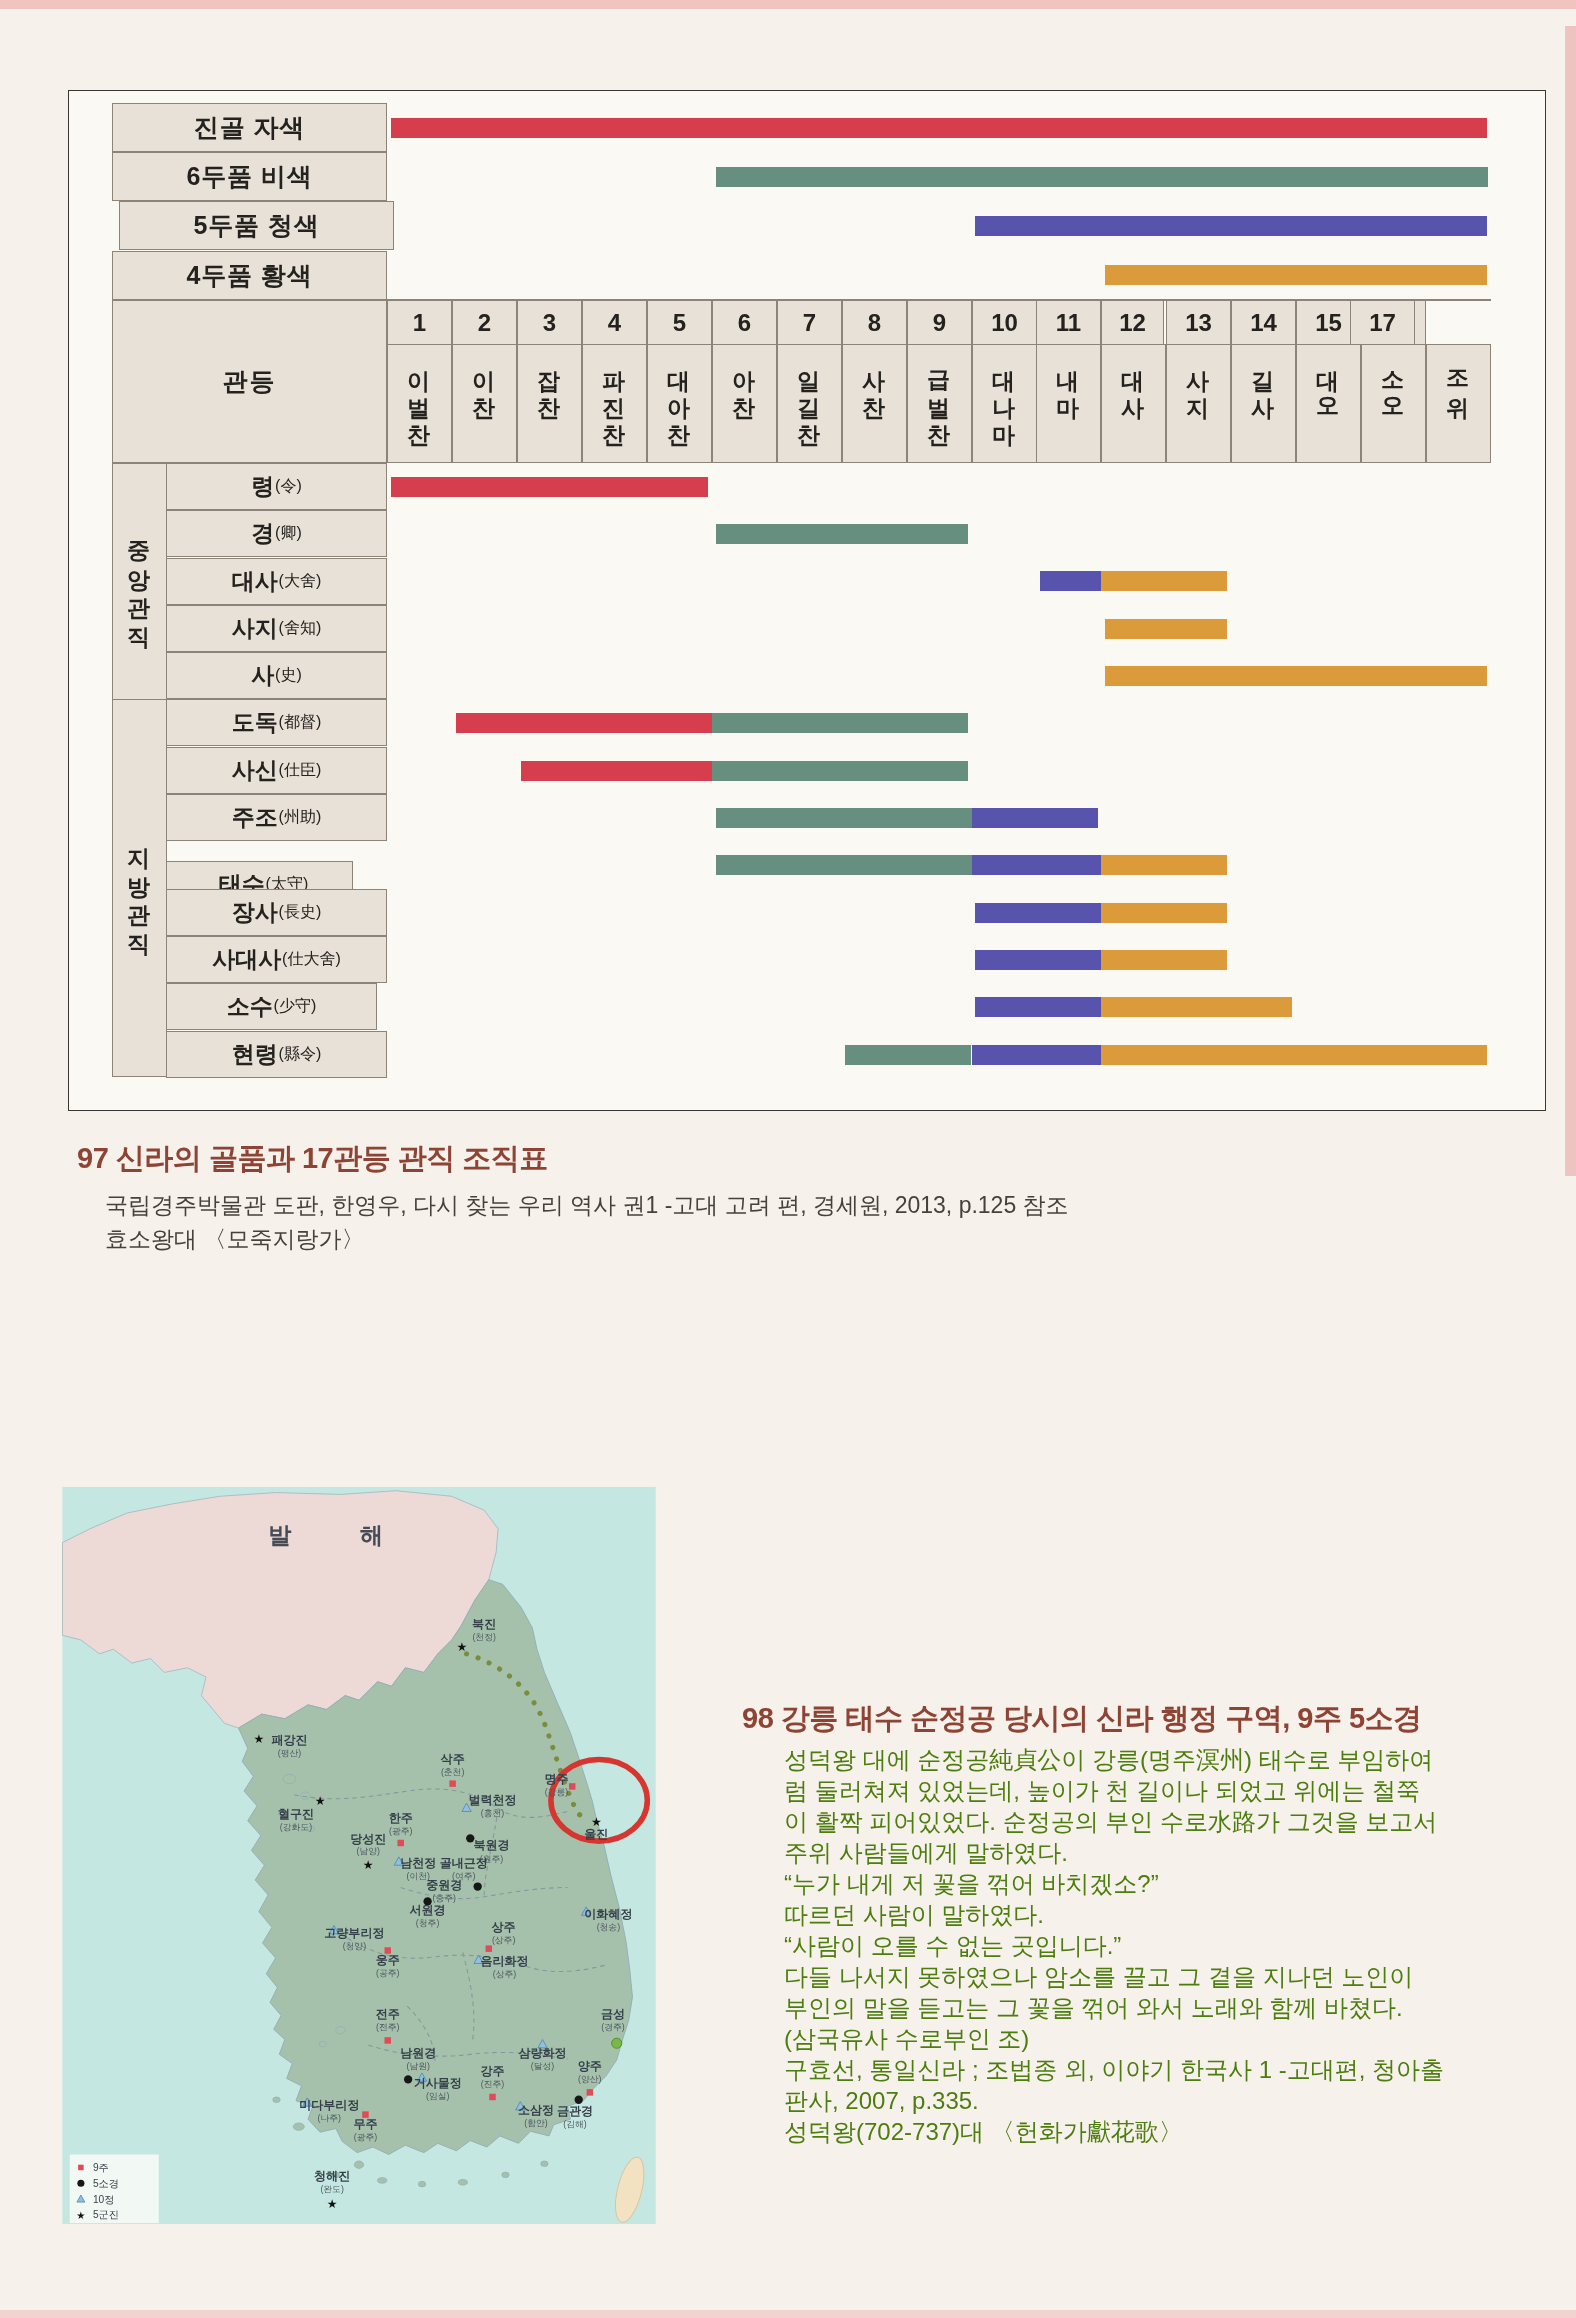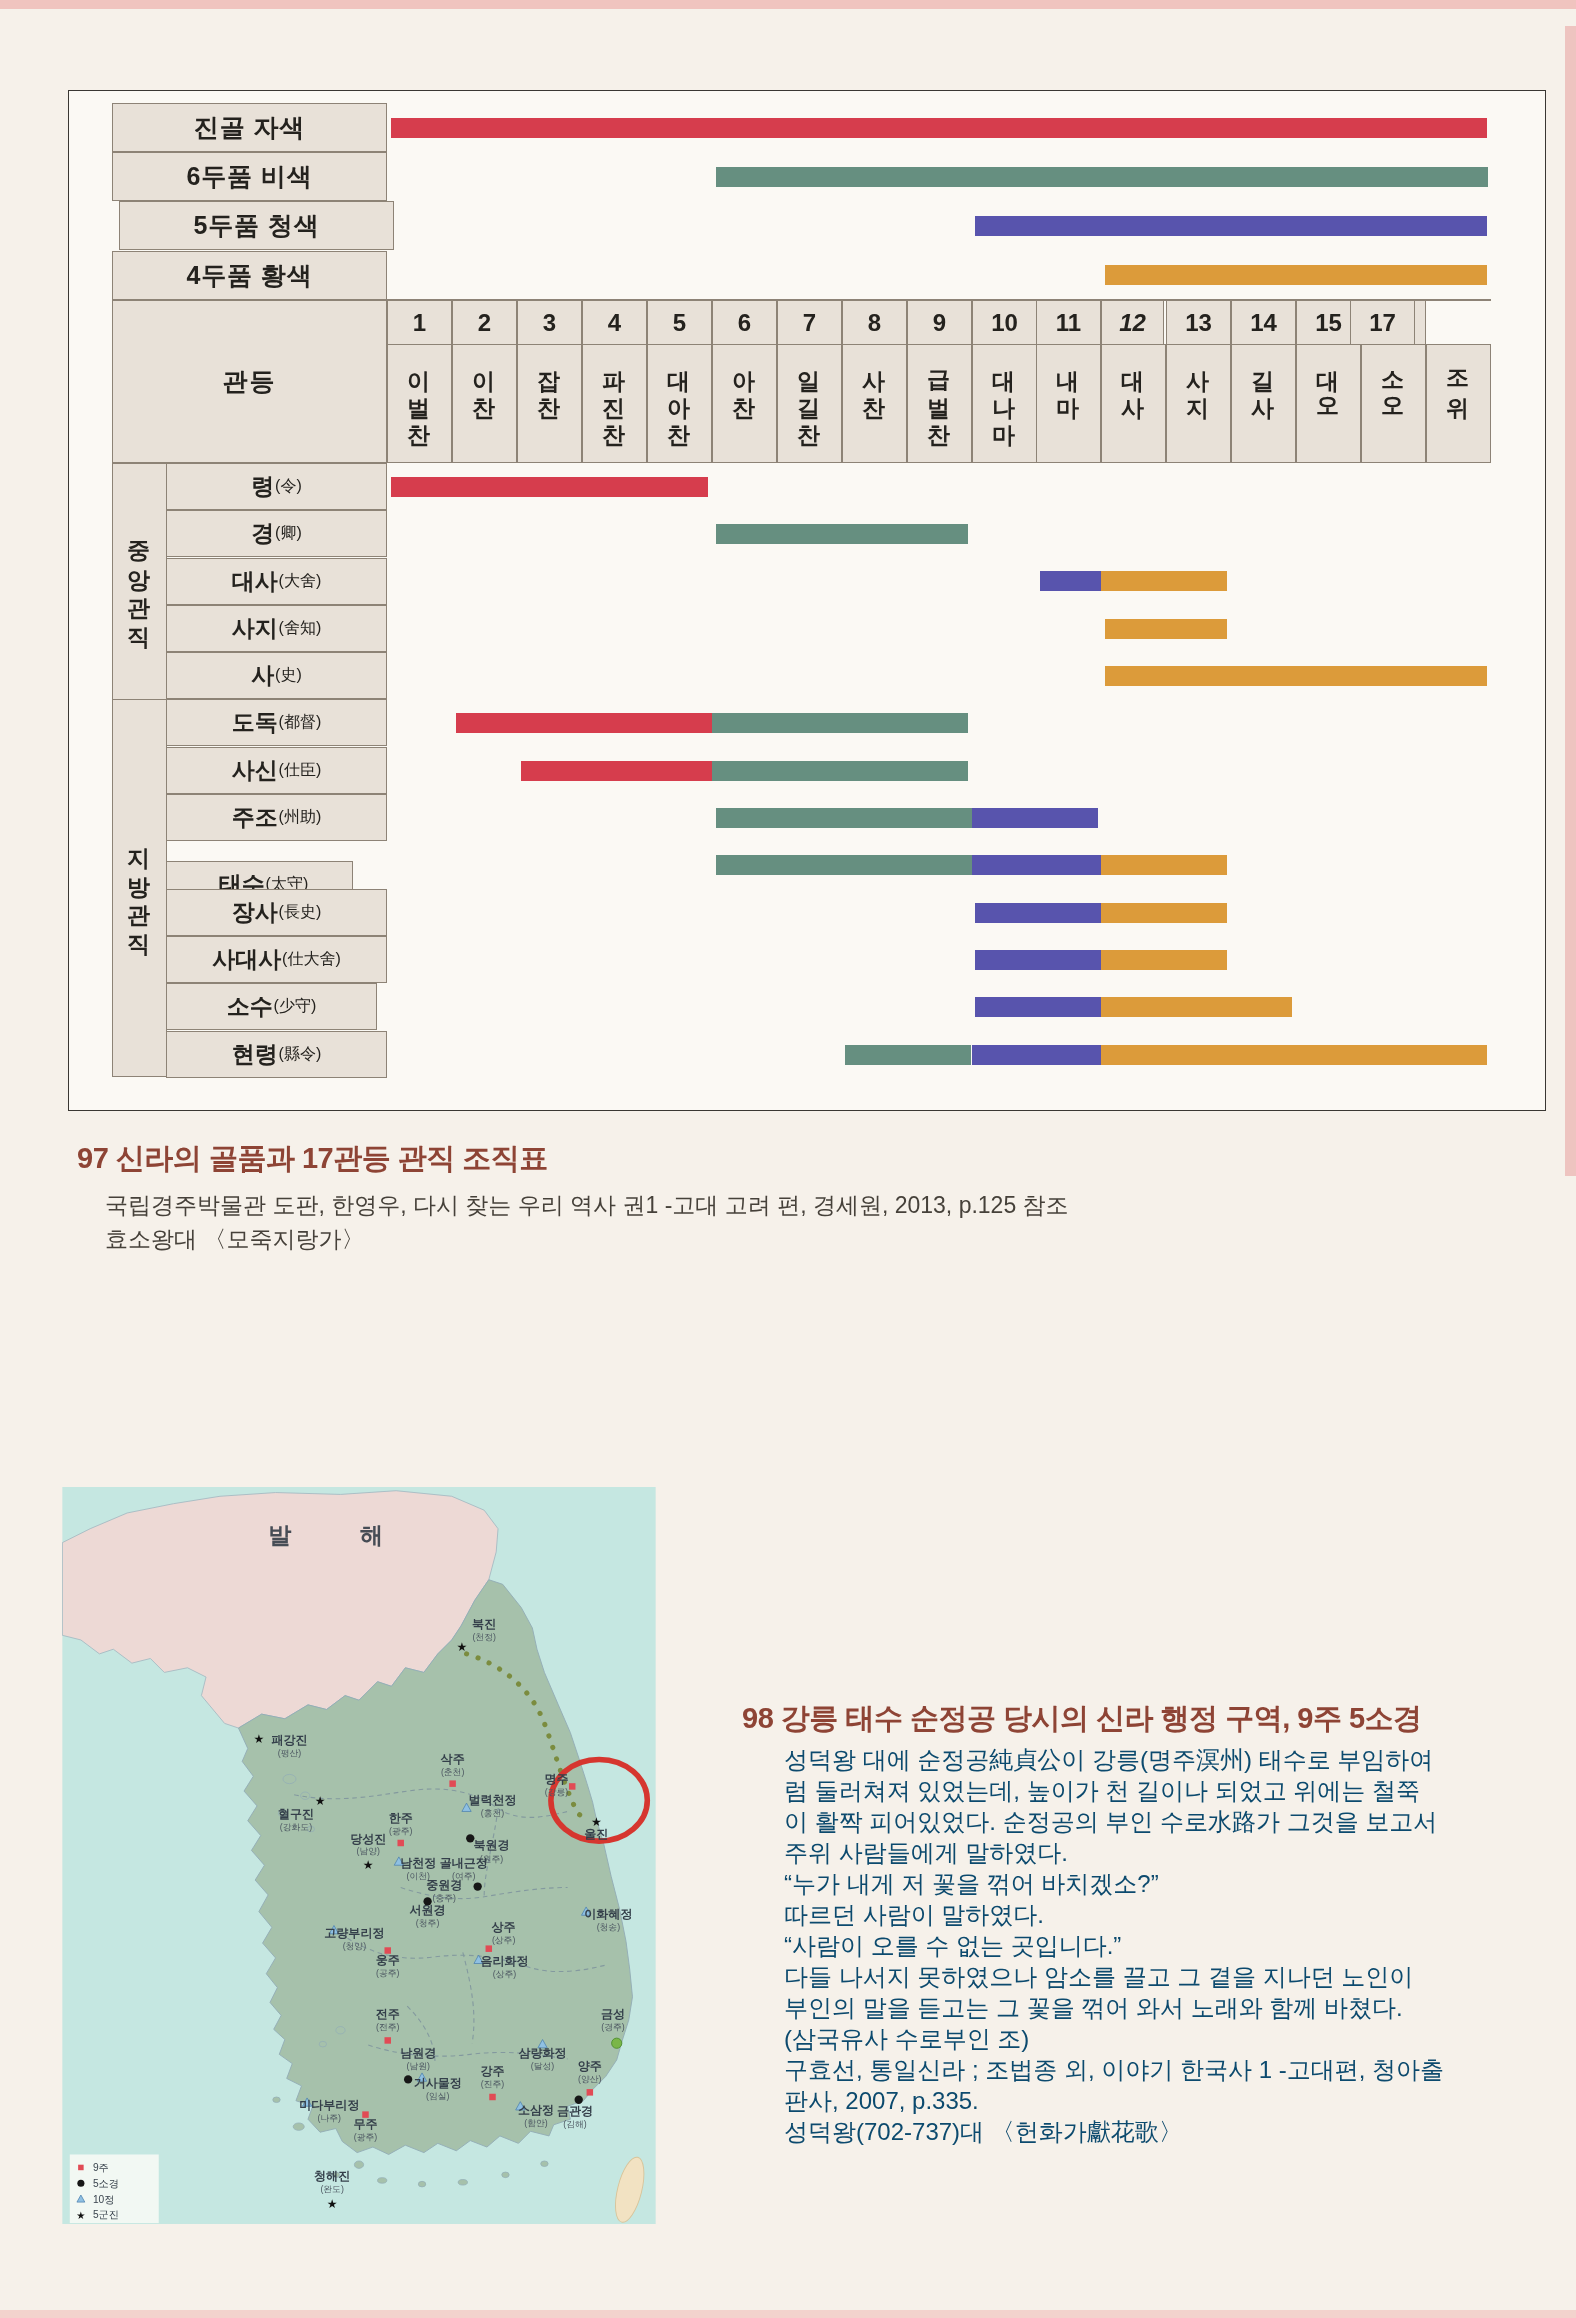--- a/index.html
+++ b/index.html
@@ -38,21 +38,21 @@
   
   .capnum{font-weight:bold;}
   #cap97-title,#cap98-title{
     position:absolute;color:#8e4435;font-size:29px;font-weight:bold;letter-spacing:-0.5px;
   }
   #cap97-title{left:77px;top:1139px;}
   .capline{position:absolute;left:105px;color:#46413a;font-size:23px;}
   #cap98-title{left:742px;top:1699px;width:816px;}
   #cap98-body{
     position:absolute;left:784px;top:1744px;width:784px;
-    color:#0c4a6e;font-size:24px;line-height:31px;
+    color:#4d7c0f;font-size:24px;line-height:31px;
   }
   #cap98-body .bl{white-space:nowrap;}
   
   #map{position:absolute;left:62px;top:1487px;}
   .maplab{font-size:13px;font-weight:bold;fill:#343f4a;}
   .mapsub{font-size:9.5px;fill:#4c5761;}
   .sealab{font-size:25px;font-weight:bold;fill:#464c55;letter-spacing:74px;}
   .leglab{font-size:11px;fill:#3a444e;}
 </style>
 </head>
@@ -78,21 +78,21 @@
     <div class="hcell num" style="left: 383px; top: 209px; width: 65px; height: 45px;">2</div>
     <div class="hcell num" style="left: 448px; top: 209px; width: 65px; height: 45px;">3</div>
     <div class="hcell num" style="left: 513px; top: 209px; width: 65px; height: 45px;">4</div>
     <div class="hcell num" style="left: 578px; top: 209px; width: 65px; height: 45px;">5</div>
     <div class="hcell num" style="left: 643px; top: 209px; width: 65px; height: 45px;">6</div>
     <div class="hcell num" style="left: 708px; top: 209px; width: 65px; height: 45px;">7</div>
     <div class="hcell num" style="left: 773px; top: 209px; width: 65px; height: 45px;">8</div>
     <div class="hcell num" style="left: 838px; top: 209px; width: 65px; height: 45px;">9</div>
     <div class="hcell num" style="left: 903px; top: 209px; width: 65px; height: 45px; text-align: center;">10</div>
     <div class="hcell num" style="left: 967px; top: 209px; width: 65px; height: 45px;">11</div>
-    <div class="hcell num" style="left: 1032px; top: 209px; width: 63px; height: 45px; font-style: italic;">12</div>
+    <div class="hcell num" style="left: 1032px; top: 209px; width: 63px; height: 45px;">12</div>
     <div class="hcell num" style="left: 1097px; top: 209px; width: 65px; height: 45px;">13</div>
     <div class="hcell num" style="left: 1162px; top: 209px; width: 65px; height: 45px;">14</div>
     <div class="hcell num" style="left: 1227px; top: 209px; width: 65px; height: 45px;">15</div>
     <div class="hcell num" style="left: 1292px; top: 209px; width: 65px; height: 45px;">16</div>
     <div class="hcell num" style="left: 1281px; top: 209px; width: 65px; height: 45px;">17</div>
     <div class="hcell namecell vert" style="left: 318px; top: 253px; width: 65px; height: 119px;">이벌찬</div>
     <div class="hcell namecell vert" style="left: 383px; top: 253px; width: 65px; height: 119px;">이찬</div>
     <div class="hcell namecell vert" style="left: 448px; top: 253px; width: 65px; height: 119px;">잡찬</div>
     <div class="hcell namecell vert" style="left: 513px; top: 253px; width: 65px; height: 119px;">파진찬</div>
     <div class="hcell namecell vert" style="left: 578px; top: 253px; width: 65px; height: 119px;">대아찬</div>

